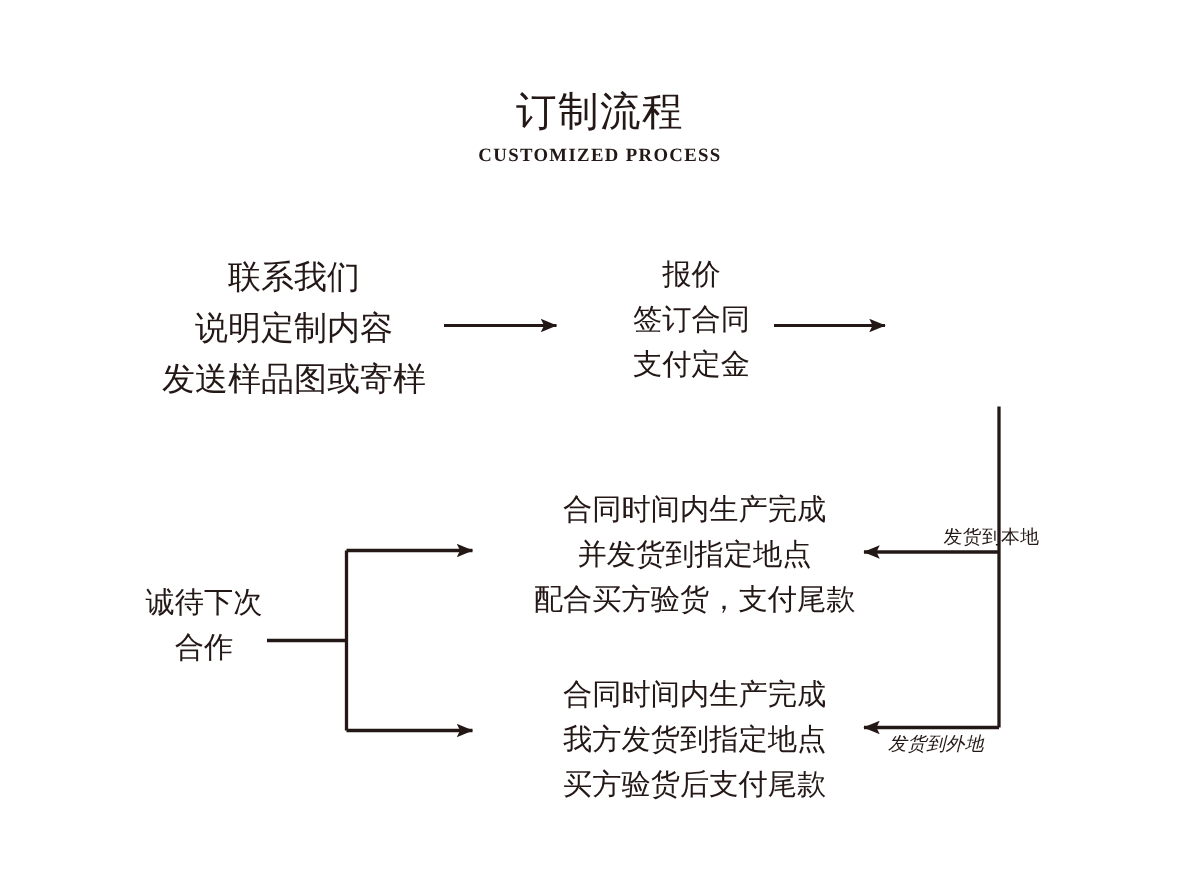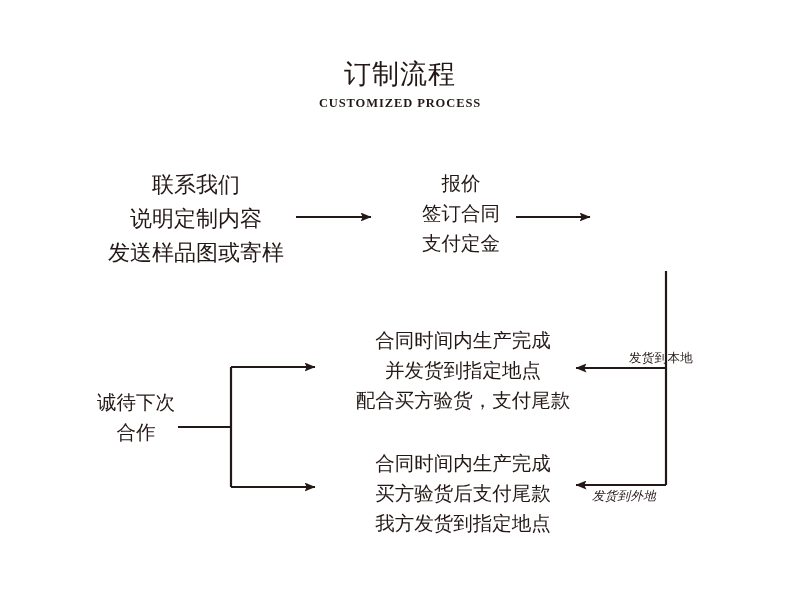--- a/index.html
+++ b/index.html
@@ -152,22 +152,22 @@
 
 
   <div class="node" id="node-local">
     <span class="line">合同时间内生产完成</span>
     <span class="line">并发货到指定地点</span>
     <span class="line">配合买方验货，支付尾款</span>
   </div>
 
   <div class="node" id="node-remote">
     <span class="line">合同时间内生产完成</span>
+    <span class="line">我方发货到指定地点</span>
     <span class="line">买方验货后支付尾款</span>
-    <span class="line">我方发货到指定地点</span>
   </div>
 
   <div class="node" id="node-again">
     <span class="line">诚待下次</span>
     <span class="line">合作</span>
   </div>
 
   <div class="edge-label" id="label-local">发货到本地</div>
   <div class="edge-label" id="label-remote">发货到外地</div>
 

